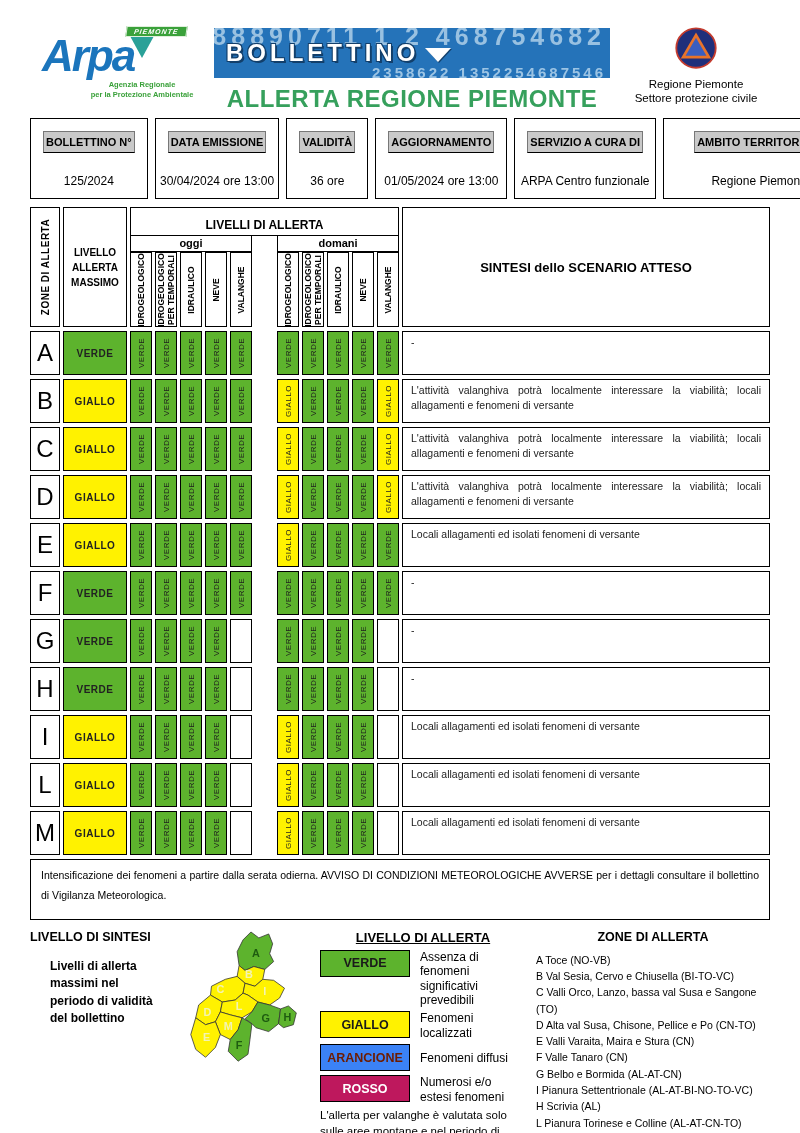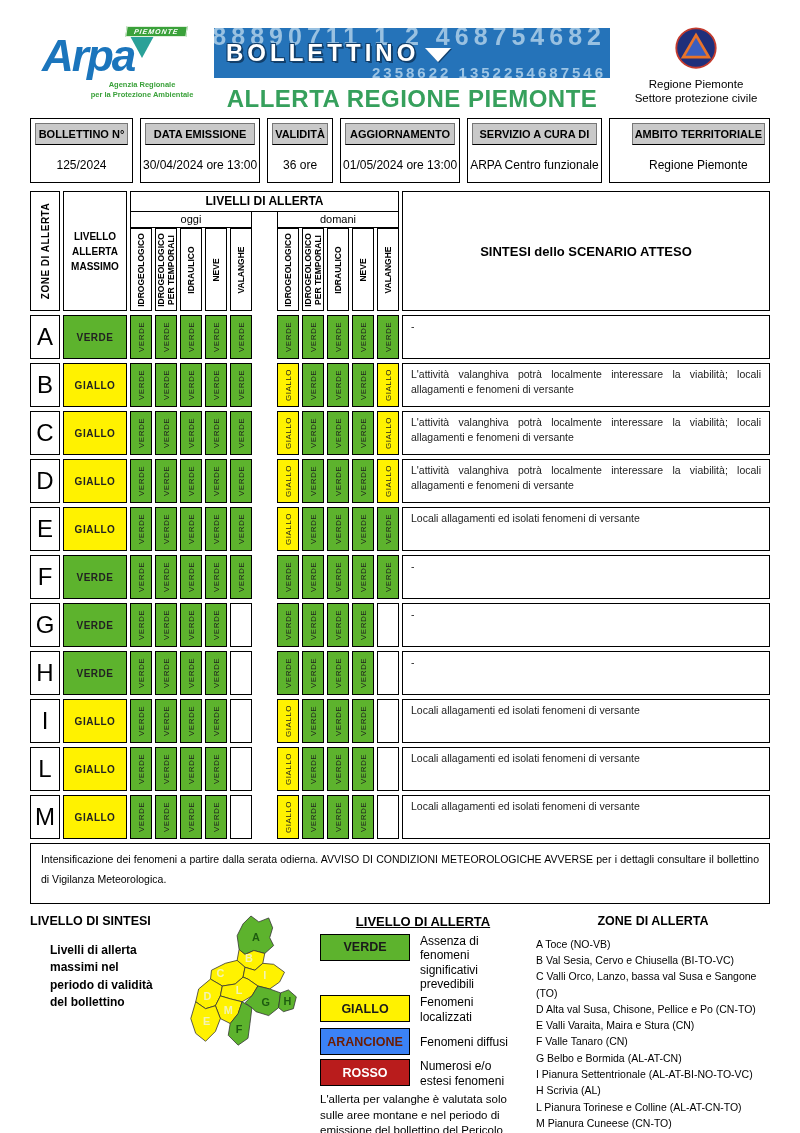--- a/index.html
+++ b/index.html
@@ -35,35 +35,35 @@
   .banner-arrow { display:inline-block; width:0; height:0; margin-left:6px; vertical-align:middle;
                   border-left:13px solid transparent; border-right:13px solid transparent;
                   border-top:14px solid #fff; filter:drop-shadow(1px 1px 0 #123f6b); }
   .main-title { text-align:center; margin-top:7px; font-size:24px; font-weight:bold; color:#36a05c; letter-spacing:.5px; }
   .pc { width:148px; text-align:center; padding-top:2px; }
   .pc-caption { font-size:11.5px; line-height:1.25; margin-top:3px; }
 
   
   .infobar { display:flex; gap:7px; margin-top:10px; }
   .info-col { border:1px solid #000; background:#fff; }
-  .info-label { background:#c9c9c9; border:1px solid #777; border-bottom:1.5px solid #000; margin:4px;
+  .info-label { background:#c9c9c9; border:1px solid #777; border-bottom:1.5px solid #000; margin:12px;
                 font-size:11px; font-weight:bold; text-align:center; padding:4px 2px; white-space:nowrap; }
   .info-value { text-align:center; font-size:12px; padding:9px 2px 10px 2px; white-space:nowrap; }
 
   
   .atable { margin-top:8px; }
   .thead { display:flex; gap:3px; height:120px; margin-bottom:4px; }
   .bx { border:1.5px solid #000; background:#fff; }
   .h-zone { width:30px; position:relative; }
   .h-max { width:64px; display:flex; align-items:center; justify-content:center; text-align:center;
            font-size:10px; font-weight:bold; line-height:1.5; }
   .h-mid { width:269px; display:flex; flex-direction:column; }
-  .h-levels { border:1.5px solid #000; font-size:12px; font-weight:bold; text-align:center; padding:2px 0 3px; }
+  .h-levels { border:1.5px solid #000; font-size:12px; font-weight:bold; text-align:center; padding:10px 0 3px; }
   .h-daybar { display:flex; }
-  .h-day { width:122px; border:1.5px solid #000; border-top:none; font-size:11px; font-weight:normal;
+  .h-day { width:122px; border:1.5px solid #000; border-top:none; font-size:11px; font-weight:bold;
            text-align:center; padding:1px 0 2px; }
   .h-dayspacer { flex:1; }
   .h-cats { display:flex; gap:3px; flex:1; }
   .h-cat { width:22px; border:1.5px solid #000; position:relative; }
   .h-catspacer { width:19px; }
   .h-sintesi { width:368px; display:flex; align-items:center; justify-content:center;
                font-size:13px; font-weight:bold; }
 
   .vt { position:absolute; left:50%; top:50%; transform:translate(-50%,-50%) rotate(-90deg);
         white-space:nowrap; }
@@ -638,21 +638,21 @@
           </div>
           <div class="legend-row">
             <div class="legend-swatch sw-giallo" style="background: rgb(255, 242, 0);">GIALLO</div>
             <div class="legend-desc">Fenomeni localizzati</div>
           </div>
           <div class="legend-row">
             <div class="legend-swatch sw-arancione" style="background: #3b82f6;">ARANCIONE</div>
             <div class="legend-desc">Fenomeni diffusi</div>
           </div>
           <div class="legend-row">
-            <div class="legend-swatch sw-rosso" style="background: #b91c1c;">ROSSO</div>
+            <div class="legend-swatch sw-rosso" style="background: #be185d;">ROSSO</div>
             <div class="legend-desc">Numerosi e/o estesi fenomeni</div>
           </div>
         </div>
       <div class="legend-note">L'allerta per valanghe è valutata solo sulle aree montane e nel periodo di emissione del bollettino del Pericolo valanghe</div>
     </div>
     <div class="zones">
       <div class="zones-title">ZONE DI ALLERTA</div>
       <div class="zones-list">
           <div>A Toce (NO-VB)</div>
           <div>B Val Sesia, Cervo e Chiusella (BI-TO-VC)</div>

